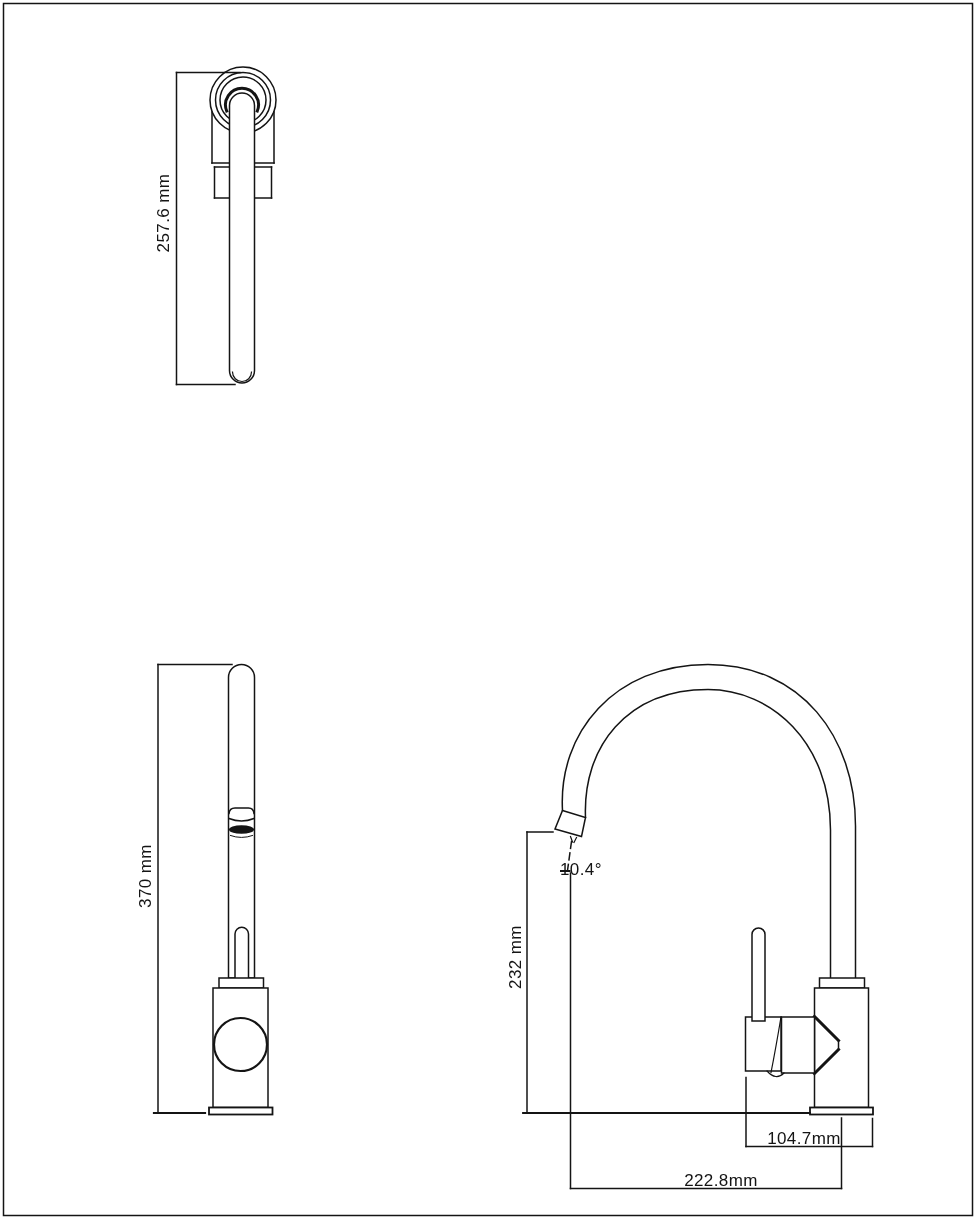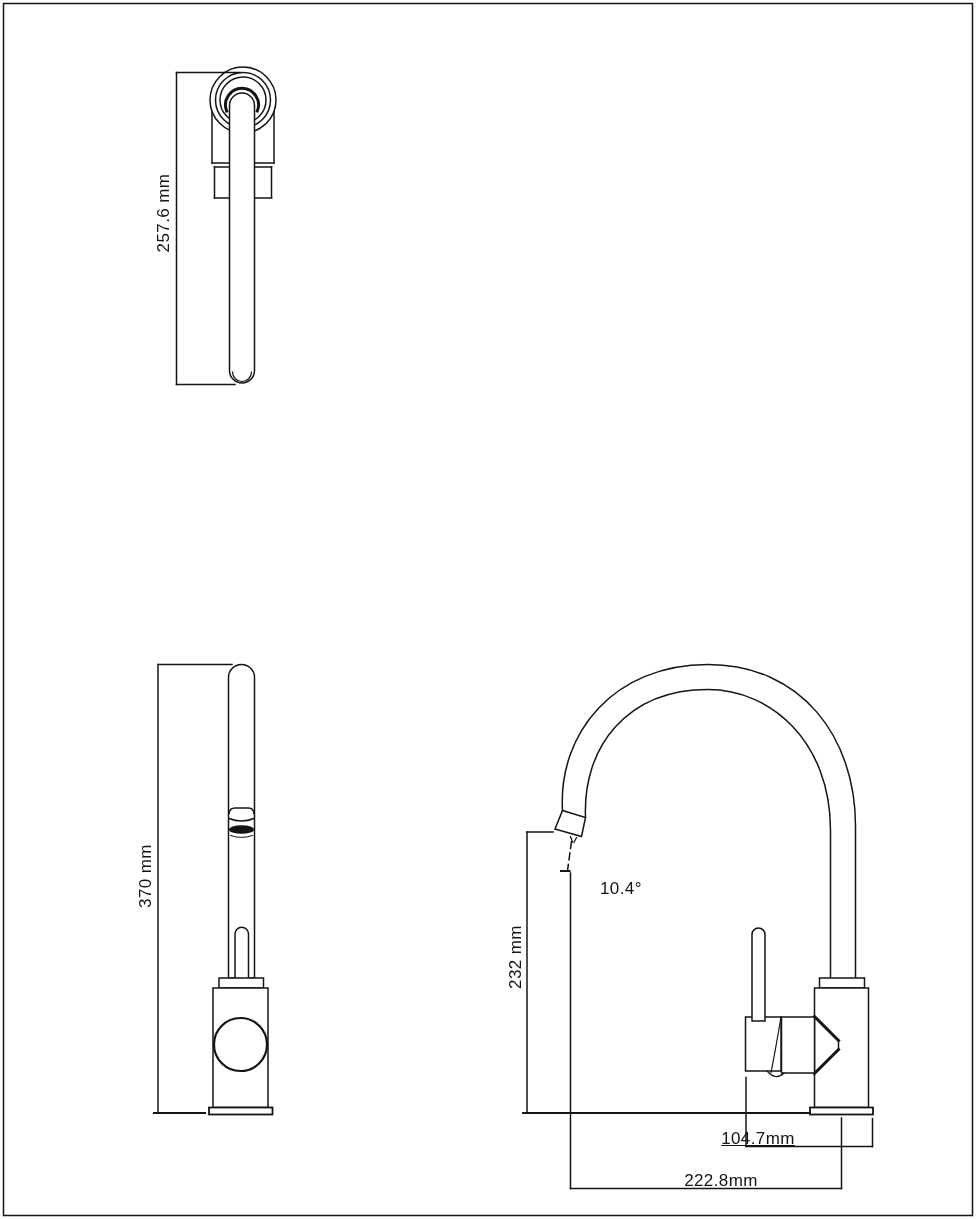--- a/index.html
+++ b/index.html
@@ -125,18 +125,18 @@
       </g>
     </g>
   </svg>
 
   <div class="dim-label vert" style="left:164px;top:213px;">257.6 mm</div>
 
   <div class="dim-label vert" style="left:146px;top:876px;">370 mm</div>
 
   <div class="dim-label vert" style="left:516px;top:957px;">232 mm</div>
 
-  <div class="dim-label anchor-left" style="left:600px;top:870px;margin-top:19px;">10.4°</div>
+  <div class="dim-label anchor-left" style="left:560px;top:870px;">10.4°</div>
 
-  <div class="dim-label" style="left:758px;top:1139px;text-decoration:underline;">104.7mm</div>
+  <div class="dim-label" style="left:804px;top:1139px;">104.7mm</div>
 
   <div class="dim-label" style="left:721px;top:1181px;text-align:center;">222.8mm</div>
 </div>
 
 </body></html>

